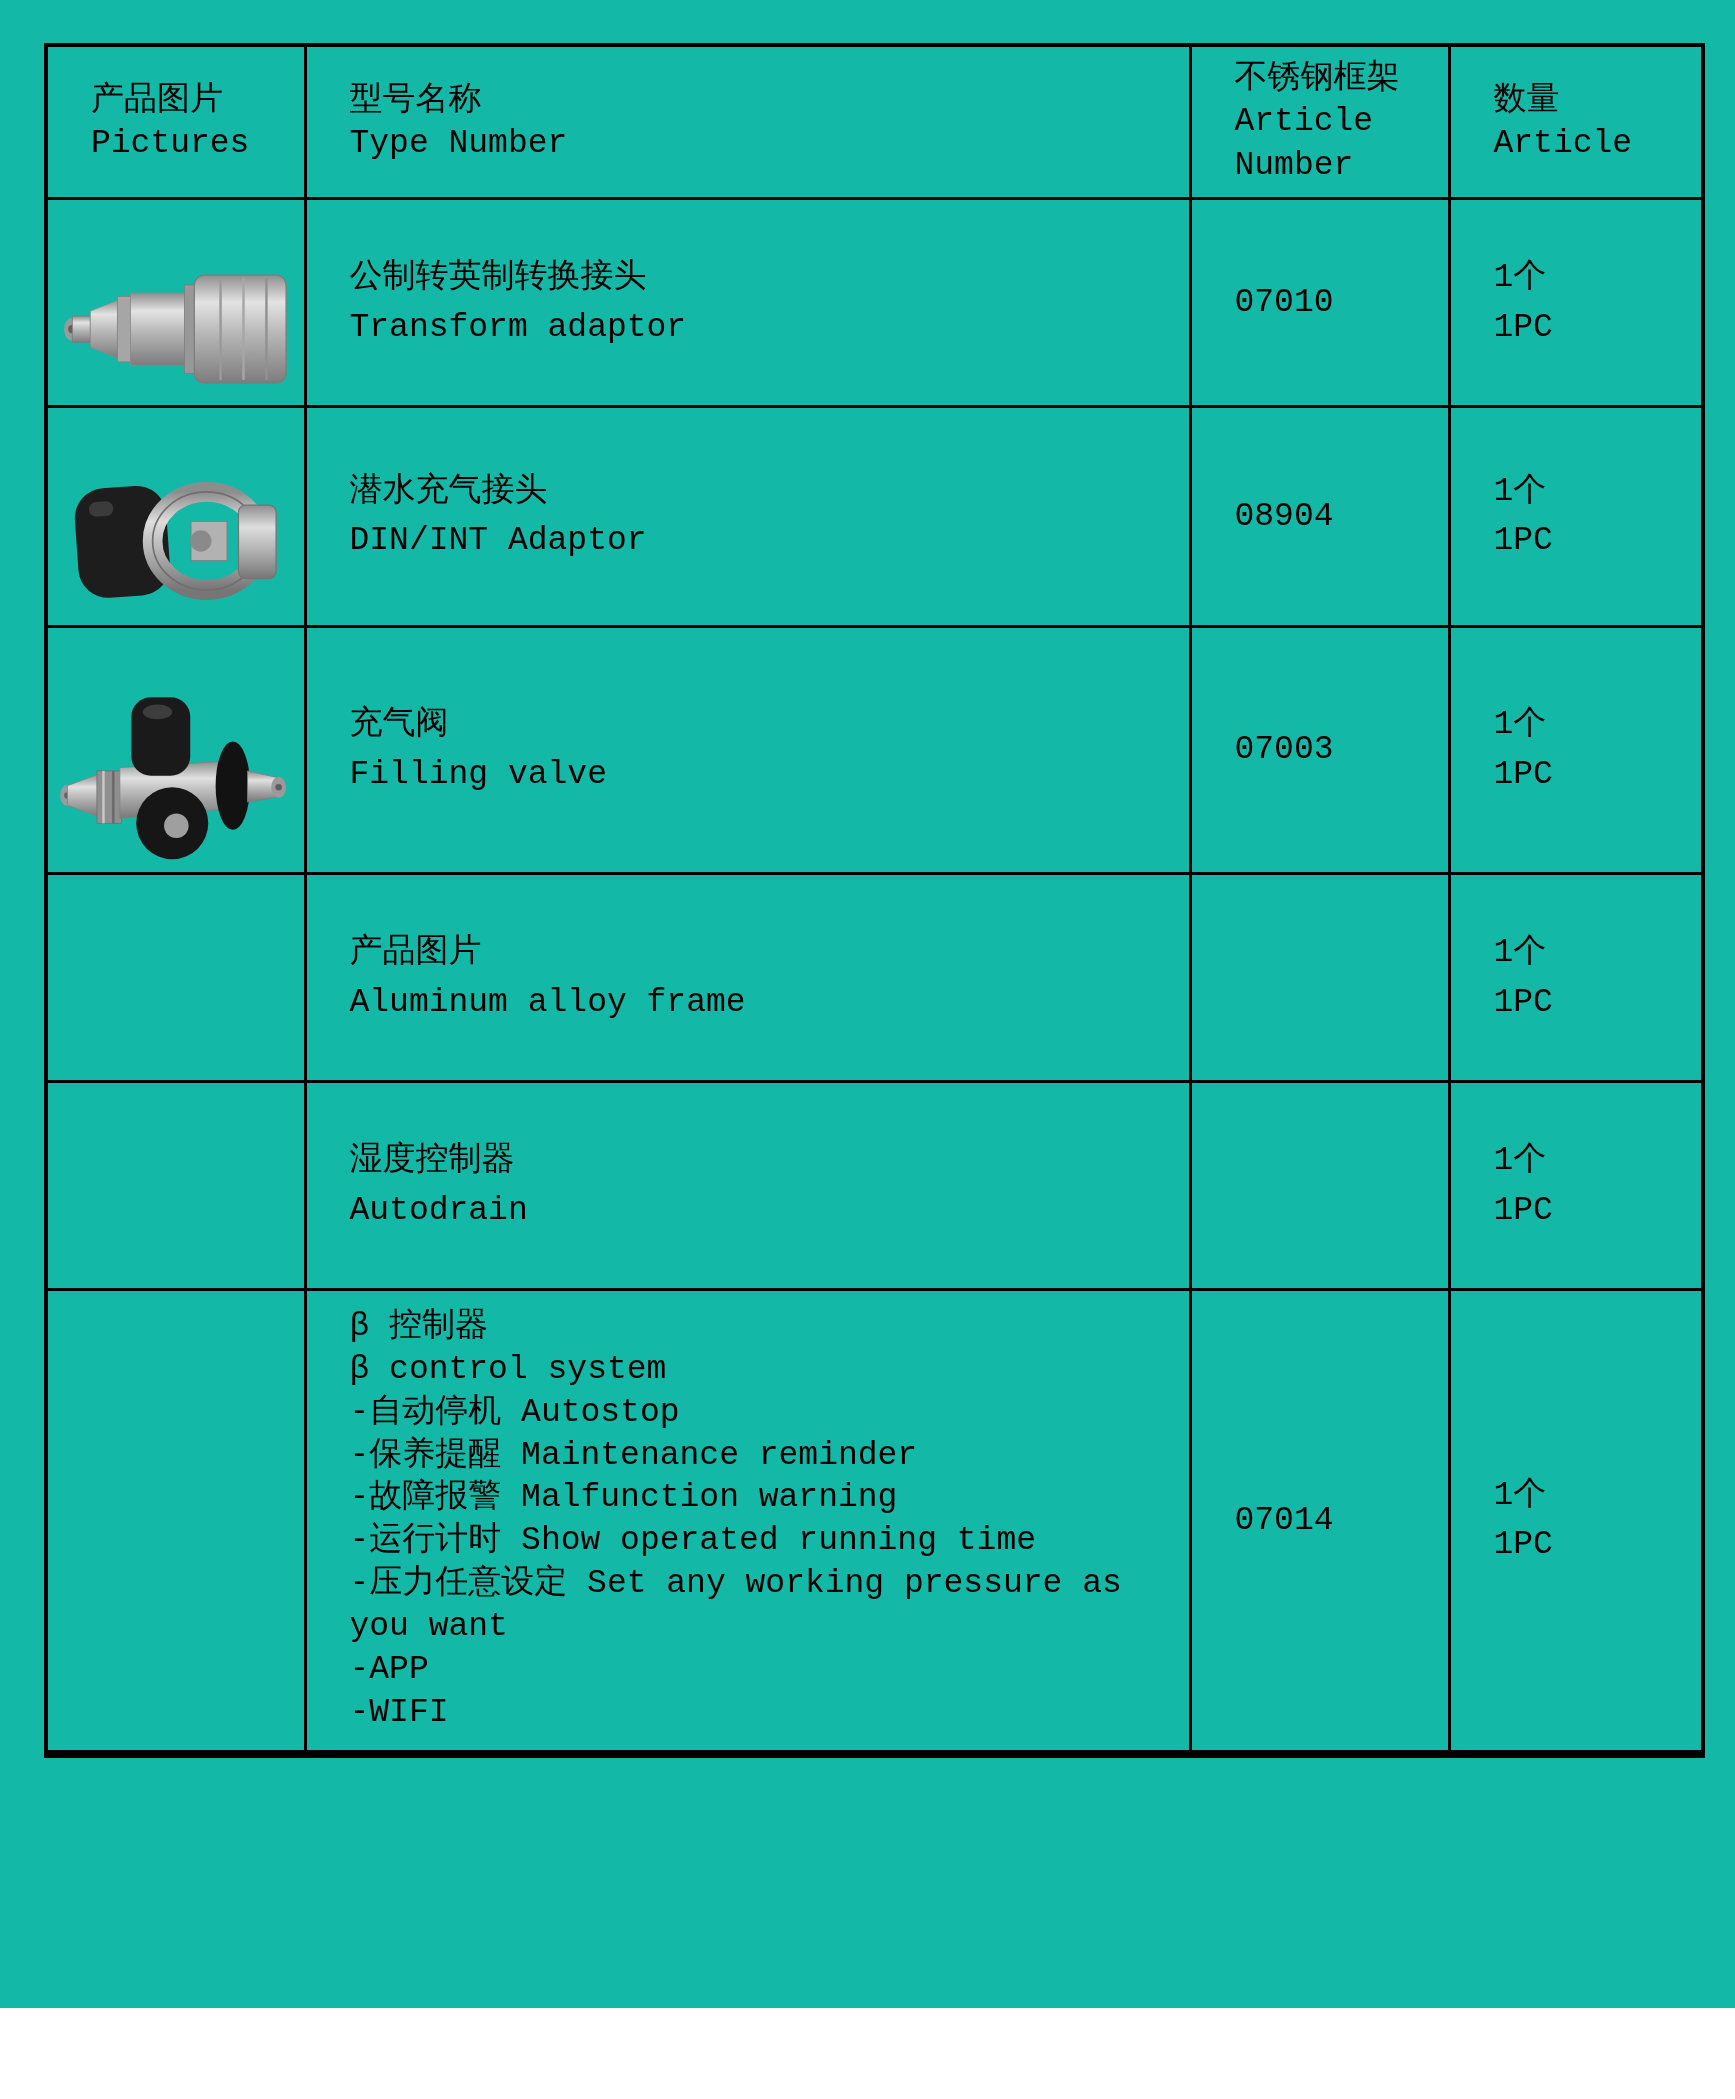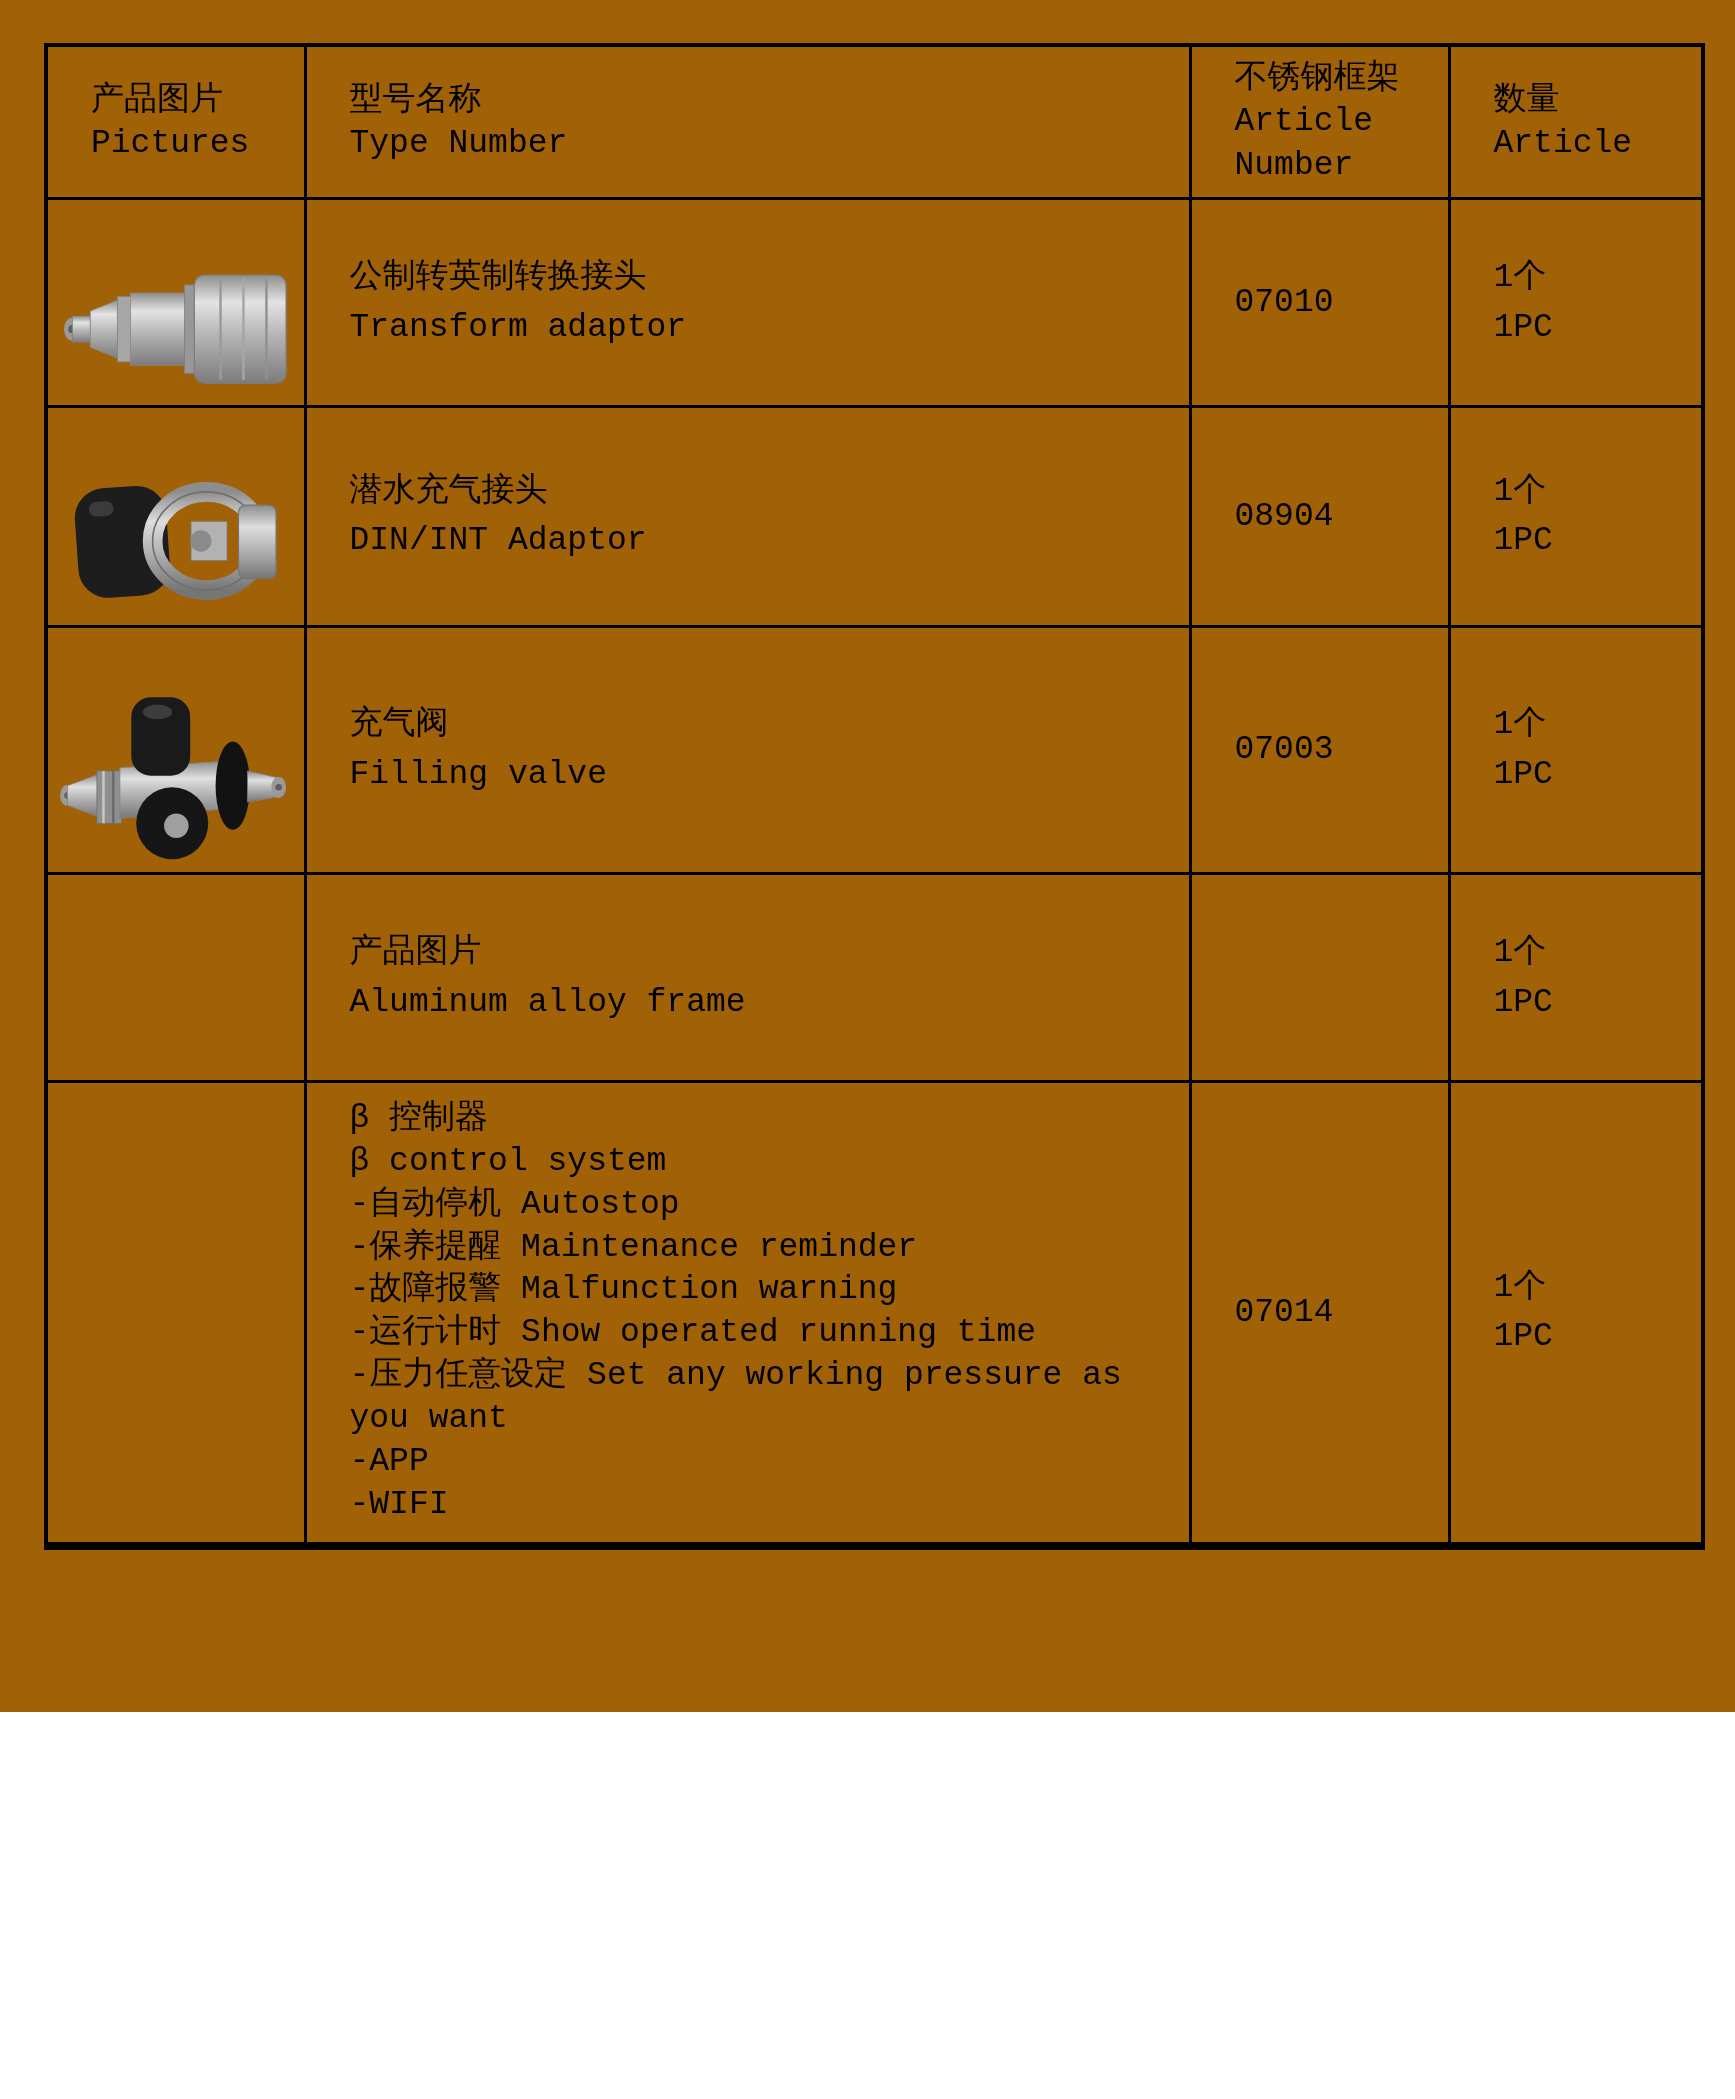--- a/index.html
+++ b/index.html
@@ -11,22 +11,22 @@
     width: 1736px;
     height: 2100px;
     position: relative;
     font-family: "Liberation Mono", "DejaVu Sans Mono", monospace;
     color: #000000;
   }
   .sheet {
     position: absolute;
     left: 0; top: 0;
     width: 1736px;
-    height: 1712px;
-    background: #a16207;
+    height: 2008px;
+    background: #14b8a6;
   }
   table.parts {
     position: absolute;
     left: 44px;
     top: 43px;
     width: 1655px;
     border-collapse: collapse;
     table-layout: fixed;
     border: 4.1px solid #000;
     border-bottom-width: 8.2px;
@@ -188,20 +188,28 @@
 
       <tr>
         <td class="pic"></td>
         <td>产品图片
 Aluminum alloy frame</td>
         <td></td>
         <td>1个
 1PC</td>
       </tr>
 
+      <tr>
+        <td class="pic"></td>
+        <td>湿度控制器
+Autodrain</td>
+        <td></td>
+        <td>1个
+1PC</td>
+      </tr>
 
       <tr class="tall">
         <td class="pic"></td>
         <td class="name-multi">β 控制器
 β control system
 -自动停机 Autostop
 -保养提醒 Maintenance reminder
 -故障报警 Malfunction warning
 -运行计时 Show operated running time
 -压力任意设定 Set any working pressure as you want

